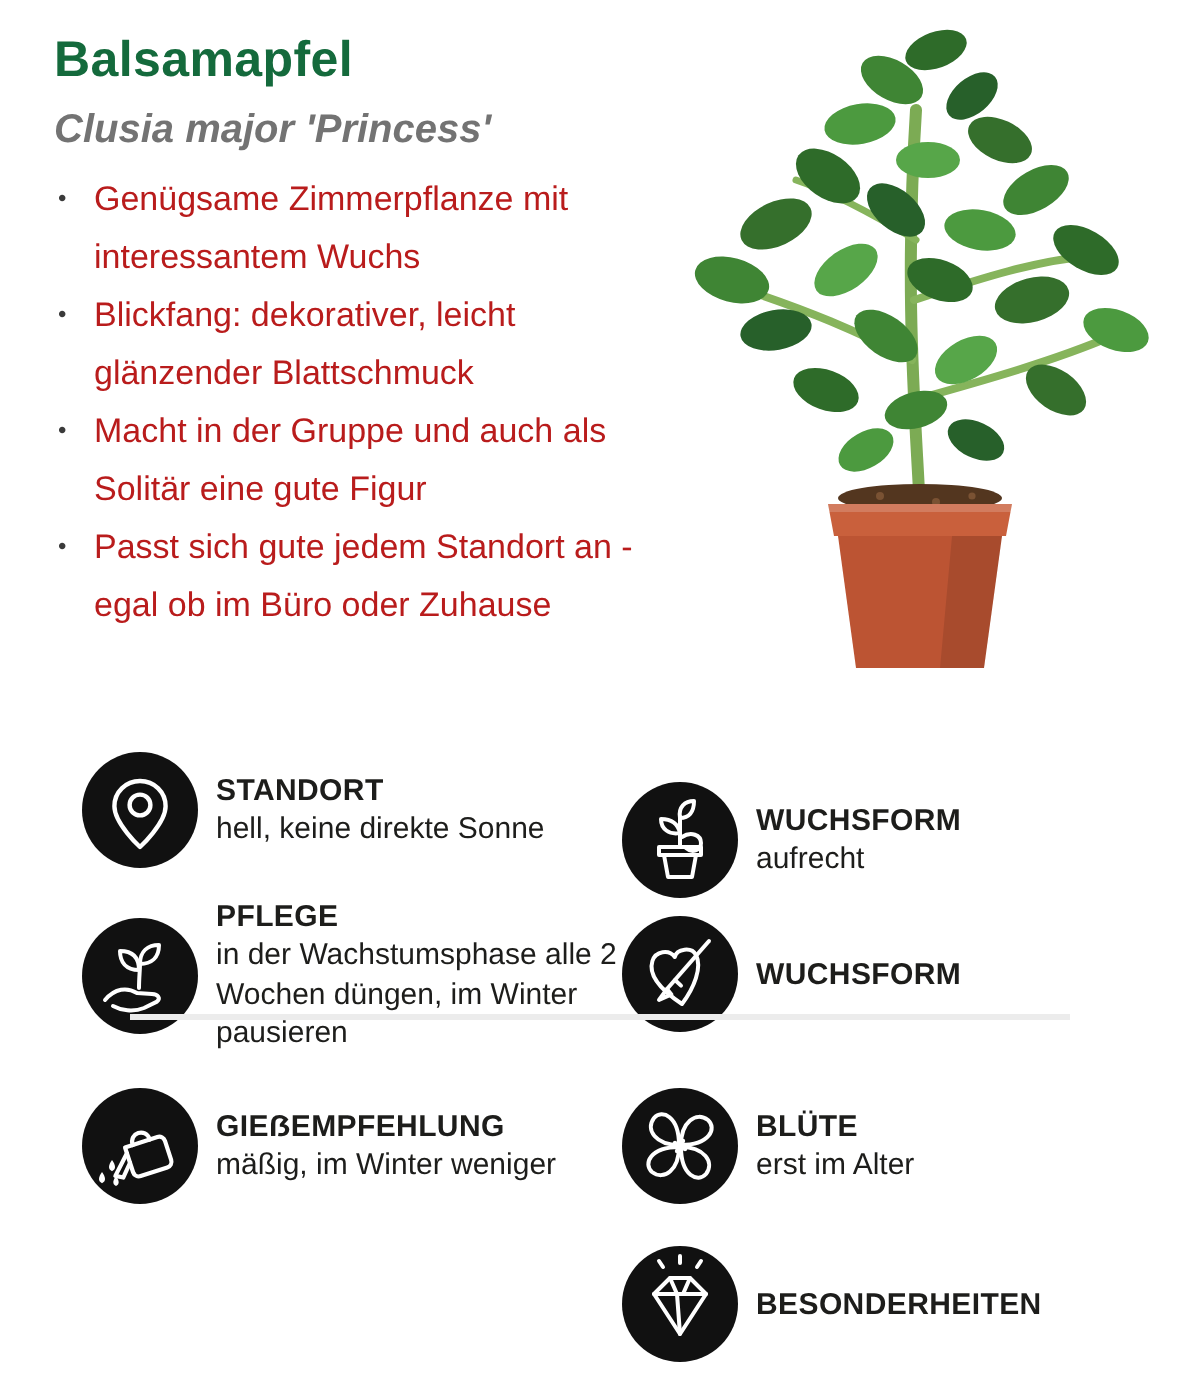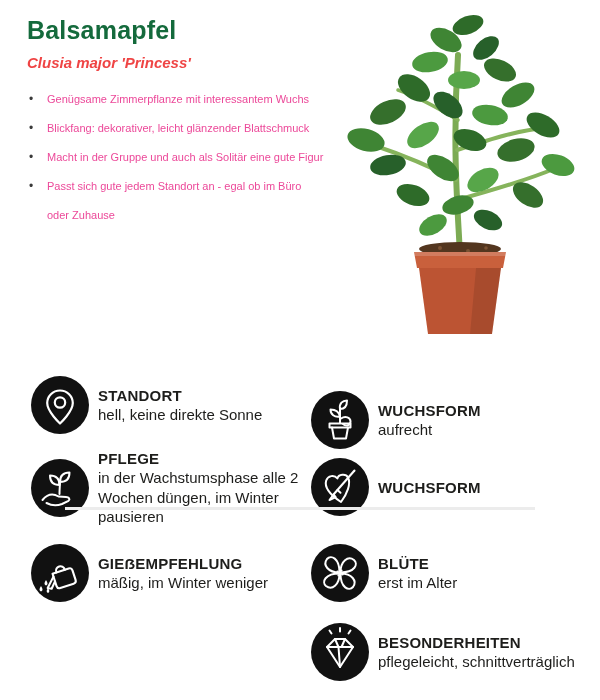--- a/index.html
+++ b/index.html
@@ -2,33 +2,33 @@
 <html><head>
 <meta charset="utf-8">
 <style>
   * { margin:0; padding:0; box-sizing:border-box; }
   html,body { width:600px; height:700px; background:#ffffff; overflow:hidden;
     font-family:"Liberation Sans","DejaVu Sans",sans-serif; color:#1d1d1b; }
   .page { position:relative; width:600px; height:512px; background:#fff; }
 
   
   .title { position:absolute; left:27px; top:16px; font-size:25px; font-weight:700; letter-spacing:.2px; }
-  .latin { position:absolute; left:27px; top:54px; font-size:15px; font-style:italic; font-weight:600; color:#ef4444; }
+  .latin { position:absolute; left:27px; top:54px; font-size:20px; font-style:italic; font-weight:600; color:#737373; }
 
   
   .bullets { position:absolute; left:28px; top:85px; width:298px; list-style:none; }
-  .bullets li { position:relative; padding-left:19px; font-size:11px; line-height:29px; color:#ec4899; }
+  .bullets li { position:relative; padding-left:19px; font-size:17px; line-height:29px; color:#b91c1c; }
   .bullets li::before { content:"•"; position:absolute; left:1px; top:0; font-size:12px; line-height:29px; color:#3a3a3a; }
 
   
   .plant { position:absolute; left:318px; top:0; width:280px; height:340px; }
 
   
   .feature { position:absolute; display:flex; align-items:center; gap:8px; min-height:60px; }
-  .fl { left:30px; }
+  .fl { left:40px; }
   .fr { left:310px; }
   .ficon { width:60px; height:60px; flex:0 0 60px; }
   .ftext { display:flex; flex-direction:column; }
   .ftext.w-left { width:207px; }
   .ftext.w-right { width:222px; }
   .ftitle { font-size:15px; font-weight:700; letter-spacing:.2px; line-height:19px; }
   .fdesc { font-size:15px; line-height:19.5px; }
 
   .bottom-bar { position:absolute; left:65px; right:65px; bottom:2px; height:3px; background:#ececec; }
 
@@ -227,18 +227,17 @@
           <path d="M25 17 L28.5 25 L30 45"></path>
           <path d="M35 17 L31.5 25"></path>
           <path d="M21.5 11.5 l-2-3"></path>
           <path d="M30 9.5 v-3.5"></path>
           <path d="M38.5 11.5 l2-3"></path>
         </g>
       </svg>
     </span>
     <div class="ftext w-right">
       <div class="ftitle">BESONDERHEITEN</div>
-      <div class="fdesc">pflegeleicht, schnittverträglich</div>
     </div>
   </div>
 
   <div class="bottom-bar"></div>
 </div>
 
 </body></html>

